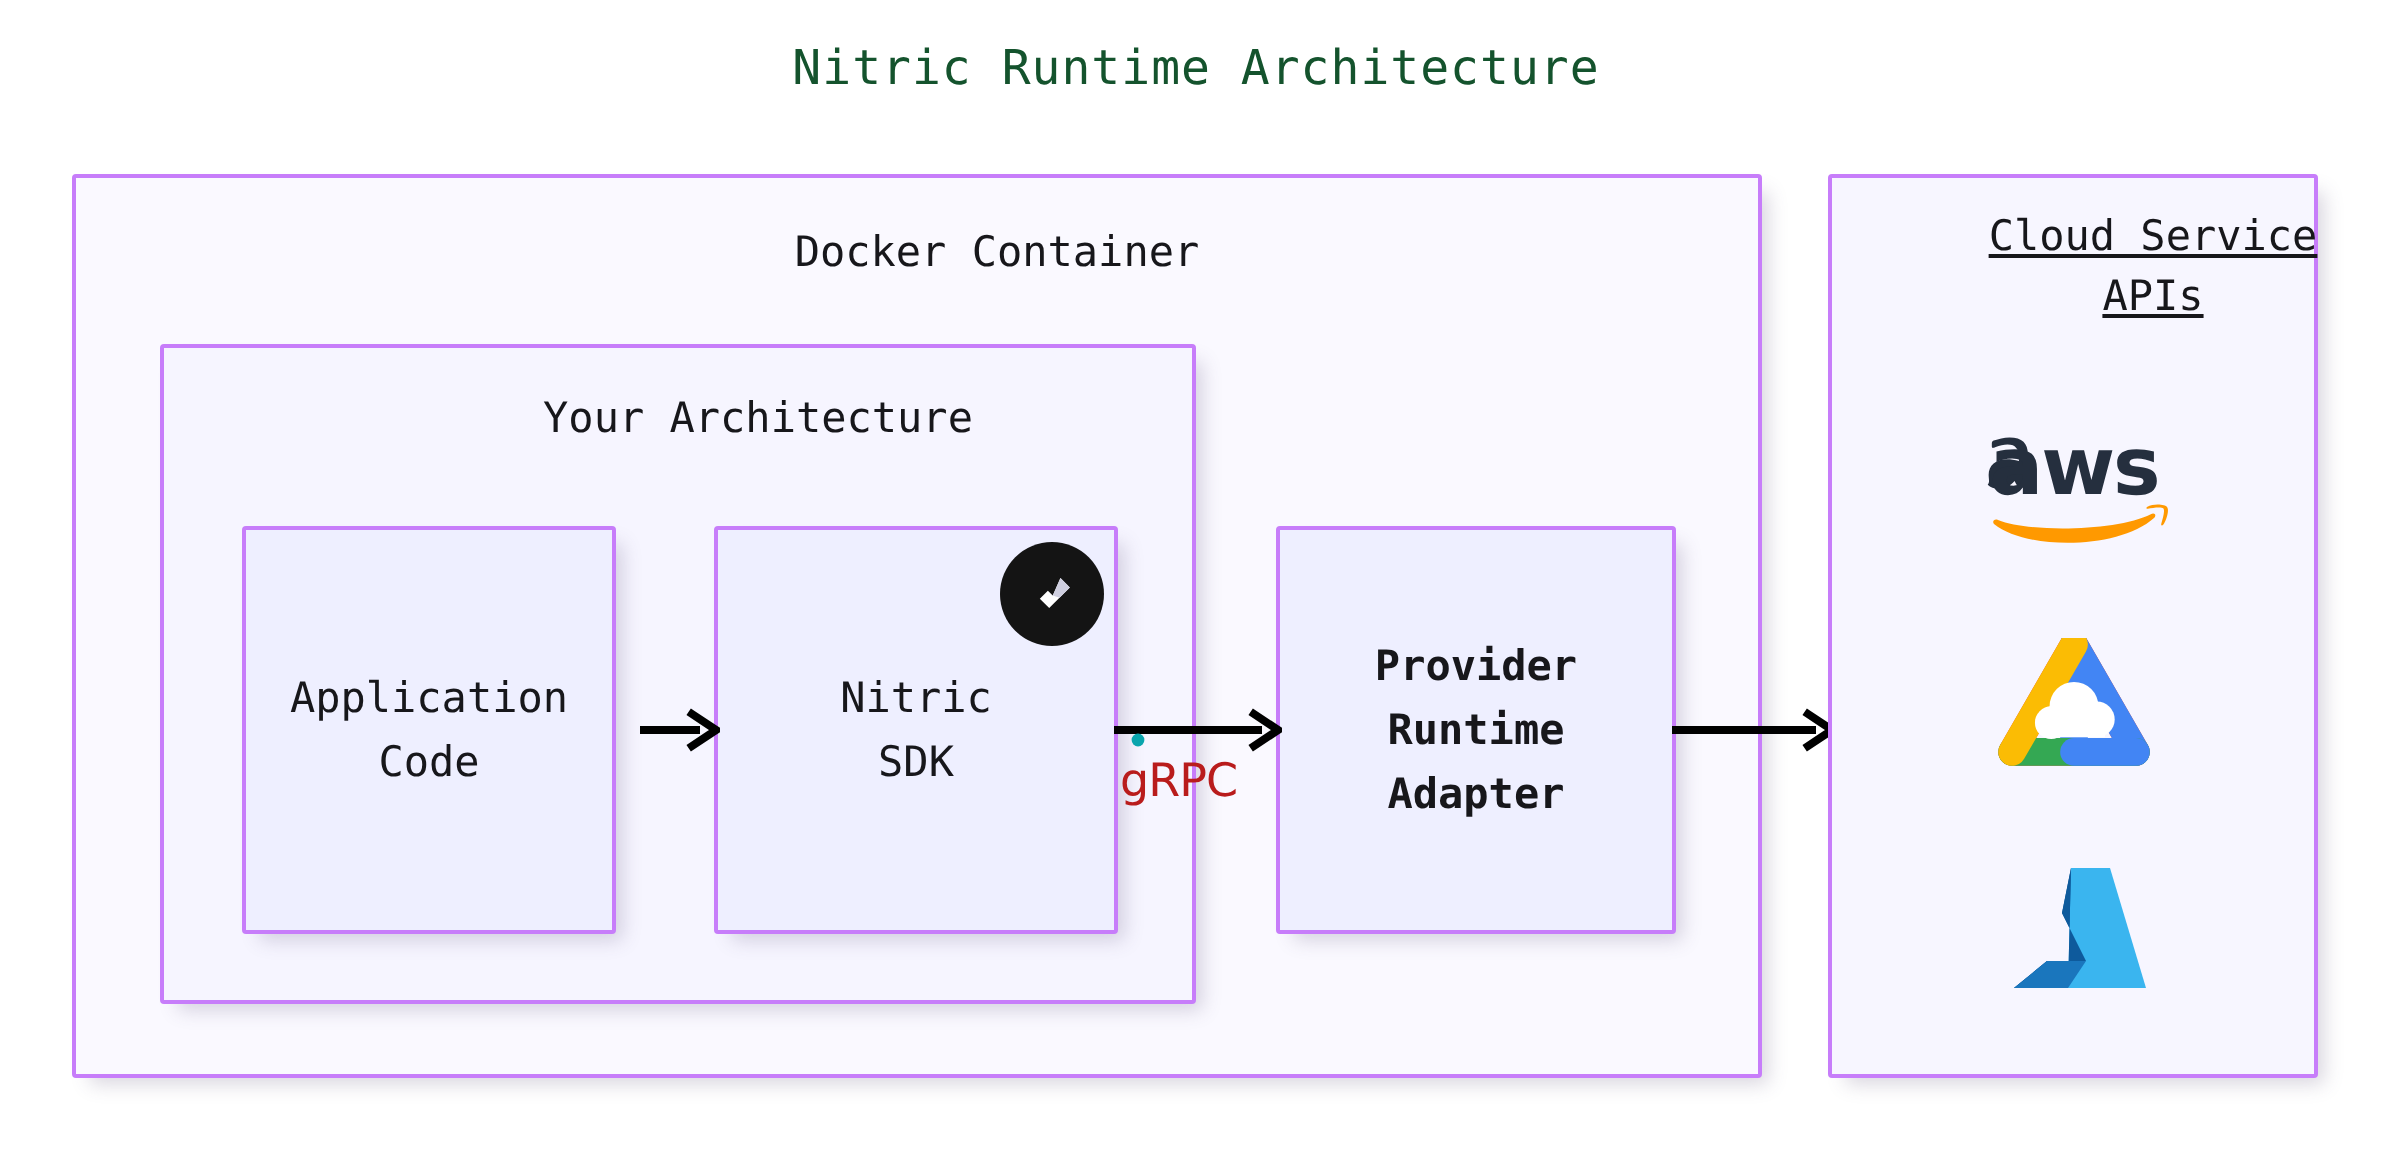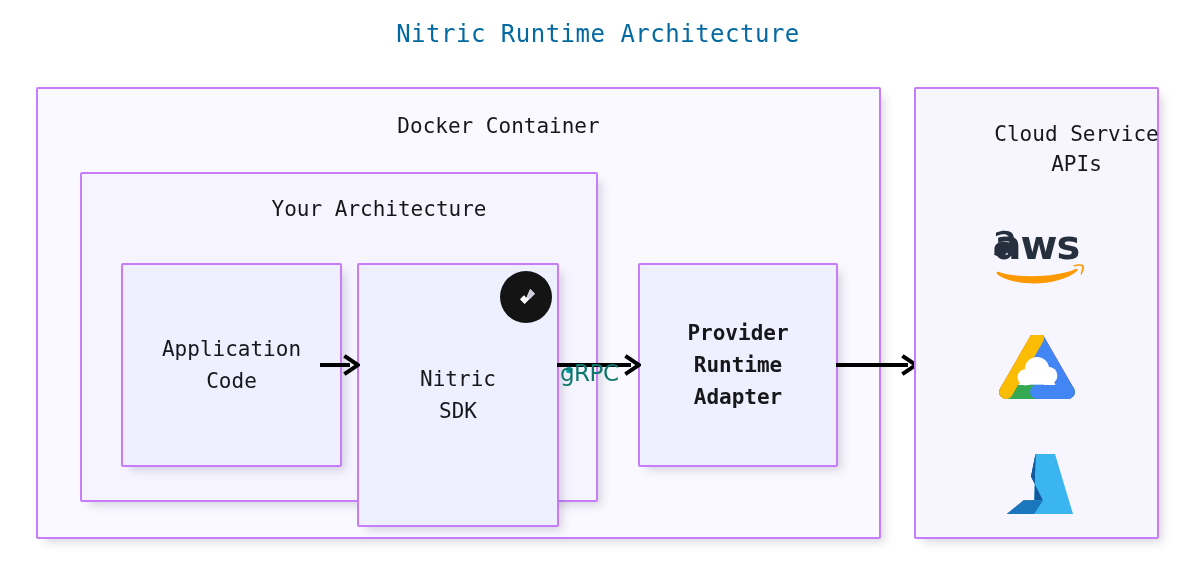--- a/index.html
+++ b/index.html
@@ -23,21 +23,21 @@
   
   .diagram-title {
     position: absolute;
     left: 0;
     top: 20px;
     width: 1196px;
     text-align: center;
     font-family: "DejaVu Sans Mono", "Liberation Mono", monospace;
     font-size: 24px;
     letter-spacing: 0.5px;
-    color: #0369a1;
+    color: #14532d;
     white-space: pre;
   }
 
   
   .box {
     position: absolute;
     box-sizing: border-box;
     border: 2.5px solid #c77dfa;
     border-radius: 2px;
     background: #f9f8ff;
@@ -90,46 +90,46 @@
     font-family: "DejaVu Sans Mono", "Liberation Mono", monospace;
     font-size: 21px;
     line-height: 32px;
     color: #17171b;
     white-space: pre-line;
   }
 
   #application-code-box {
     left: 121px;
     top: 263px;
-    width: 221px;
+    width: 187px;
     height: 204px;
   }
   #nitric-sdk-box {
     left: 357px;
     top: 263px;
     width: 202px;
-    height: 264px;
+    height: 204px;
   }
   #provider-adapter-box {
     left: 638px;
     top: 263px;
     width: 200px;
     height: 204px;
     font-weight: bold;
   }
 
   
   #cloud-service-panel {
     left: 914px;
     top: 87px;
     width: 245px;
     height: 452px;
     background: #f7f6ff;
   }
-  #cloud-service-panel > .box-label { top: 30px; }
+  #cloud-service-panel > .box-label { top: 14px; text-decoration: underline; }
 
   
   #nitric-badge {
     position: absolute;
     left: 500px;
     top: 271px;
     width: 52px;
     height: 52px;
     border-radius: 50%;
     background: #141414;
@@ -144,43 +144,43 @@
     height: 24px;
   }
   #arrow-code-to-sdk { left: 320px; top: 353px; width: 40px; }
   #arrow-sdk-to-adapter { left: 557px; top: 353px; width: 84px; }
   #arrow-adapter-to-cloud { left: 836px; top: 353px; width: 82px; }
 
   
   #grpc-label {
     position: absolute;
     left: 560px;
-    top: 360px;
+    top: 378px;
     font-family: "DejaVu Sans", "Liberation Sans", sans-serif;
     font-size: 23px;
     line-height: 26px;
-    color: #0f766e;
+    color: #b91c1c;
     letter-spacing: -0.5px;
     white-space: pre;
   }
   #grpc-dot {
     position: absolute;
     left: 565px;
     top: 366px;
     width: 8px;
     height: 8px;
   }
 
   
   .cloud-logo {
     position: absolute;
     left: 0;
     width: 100%;
     display: flex;
-    align-items: flex-end;
+    align-items: flex-start;
     justify-content: center;
   }
   #aws-logo-wrap { top: 118px; height: 86px; }
   #gcp-logo-wrap { top: 230px; height: 86px; }
   #azure-logo-wrap { top: 340px; height: 90px; }
 </style>
 </head>
 <body>
 
 <div id="stage">

